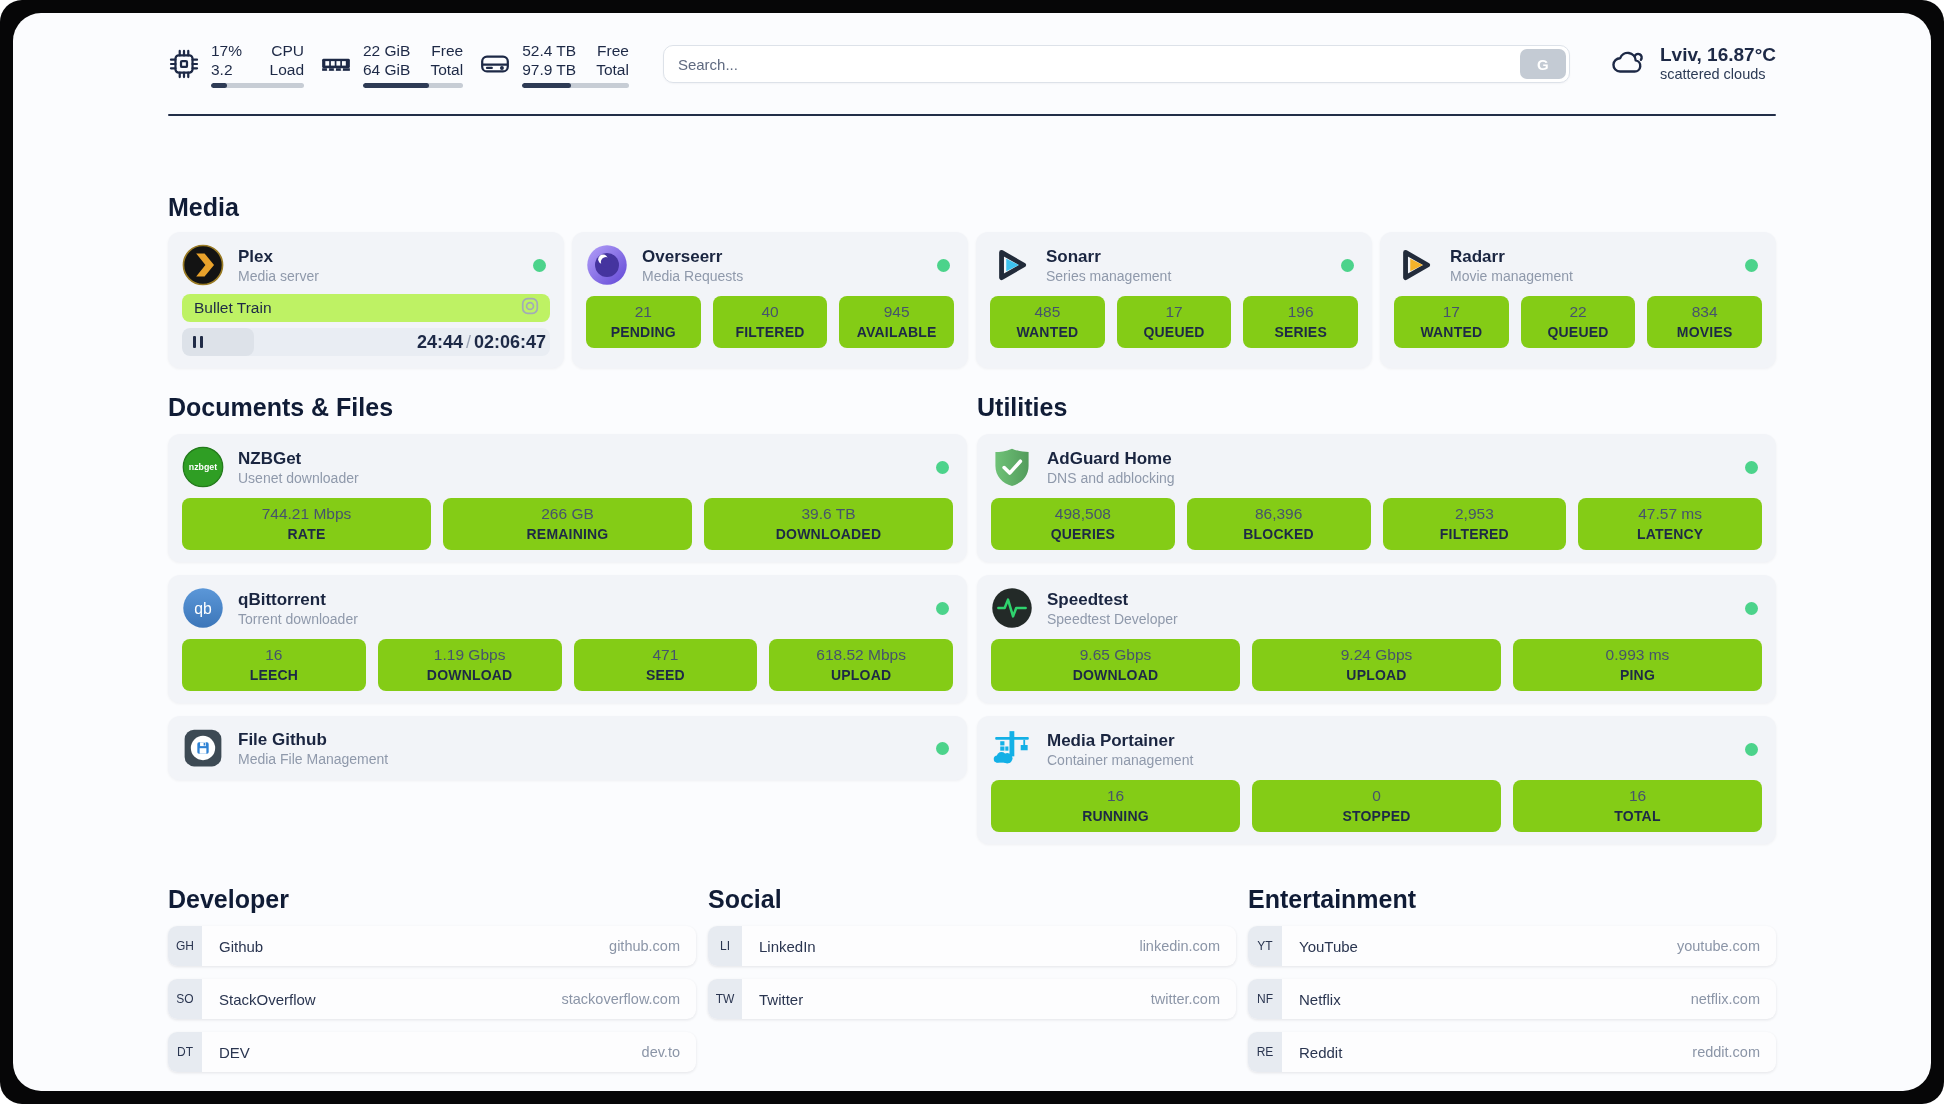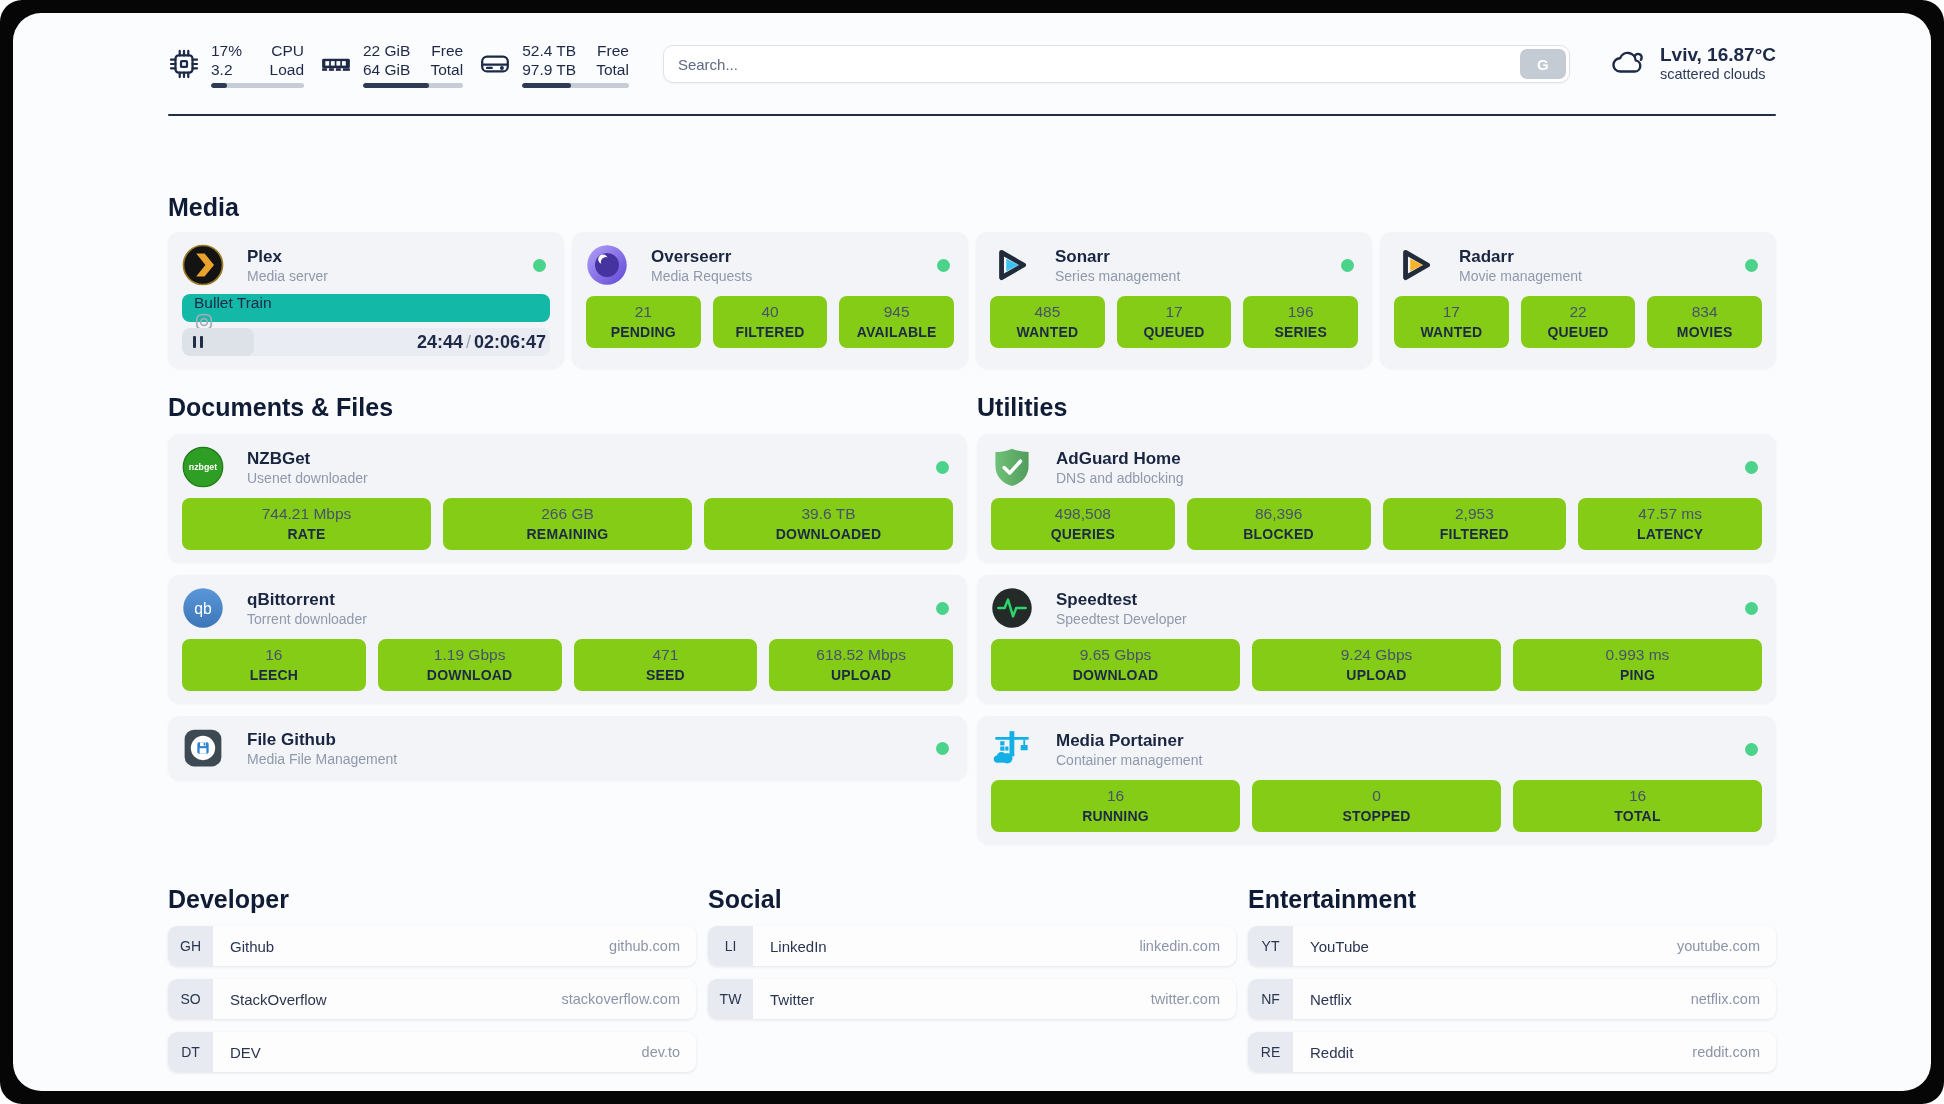--- a/index.html
+++ b/index.html
@@ -32,55 +32,55 @@
   .weather-text .w2 { font-size:14.5px; font-weight:400; color:#2b3a55; line-height:18px; }
 
   .divider { margin-top:26px; height:2px; background:#222e48; border-radius:1px; }
 
   
   .section-title { font-size:25px; font-weight:700; color:#101c36; line-height:30px; }
   .media-title { margin-top:76px; }
   .media-grid { margin-top:10px; display:grid; grid-template-columns:repeat(4,1fr); gap:8px; }
 
   .card { background:#f2f4f8; border-radius:12px; padding:12px 14px; box-shadow:0 1px 3px rgba(16,24,40,.05); }
-  .card-head { display:flex; align-items:center; gap:23px; height:42px; }
+  .card-head { display:flex; align-items:center; gap:14px; height:42px; }
   .app-icon { width:42px; height:42px; flex:0 0 auto; }
   .app-icon svg { width:100%; height:100%; display:block; }
   .app-meta { flex:1; min-width:0; }
   .app-name { font-size:17px; font-weight:700; color:#1a2540; line-height:21px; }
   .app-desc { font-size:14px; font-weight:400; color:#8f99ab; line-height:18px; }
   .dot { width:13px; height:13px; border-radius:50%; background:#4cd38b; flex:0 0 auto; align-self:center; margin-right:4px; }
 
   .stats { display:flex; gap:12px; margin-top:10px; }
   .stat { flex:1; background:#84cc16; border-radius:8px; padding:6px 4px; text-align:center; }
   .stat-value { font-size:15.5px; font-weight:500; color:#46536c; line-height:20px; }
   .stat-label { font-size:14px; font-weight:700; color:#1d2946; line-height:20px; letter-spacing:.2px; }
 
   
-  .player-row { margin-top:8px; height:28px; background:#14b8a6; border-radius:8px; display:flex; 
-    padding:0 10px 0 12px;flex-direction:column; }
+  .player-row { margin-top:8px; height:28px; background:#bef264; border-radius:8px; display:flex; align-items:center;
+    padding:0 10px 0 12px; }
   .player-title { flex:1; font-size:15.5px; font-weight:500; color:#1d2946; }
   .player-progress { margin-top:6px; height:28px; background:#e9edf3; border-radius:8px; position:relative; overflow:hidden; }
   .player-fill { position:absolute; left:0; top:0; bottom:0; background:#dde2e9; border-radius:8px; }
   .pause { position:absolute; left:11px; top:8px; display:flex; gap:3.5px; }
   .pause span { width:3.2px; height:12px; background:#212c47; border-radius:1px; }
   .player-time { position:absolute; right:4px; top:0; line-height:28px; font-size:18px; font-weight:700; color:#1d2946; }
   .time-sep { color:#9aa3b4; font-weight:400; padding:0 3px; }
 
   .two-col { margin-top:24px; display:grid; grid-template-columns:1fr 1fr; gap:10px; align-items:start; }
   .col-stack { display:flex; flex-direction:column; gap:13px; margin-top:12px; }
   .card-slim { padding:11px 14px; }
 
   
   .bookmarks { margin-top:40px; display:grid; grid-template-columns:repeat(3,1fr); gap:12px; align-items:start; }
   .bm-rows { margin-top:12px; display:flex; flex-direction:column; gap:13px; }
   .bm-row { display:flex; align-items:center; height:40px; background:#fdfdfe; border-radius:9px;
     box-shadow:0 1px 3px rgba(16,24,40,.10); cursor:pointer; }
-  .bm-abbr { width:45px; height:100%; background:#e7ebf1; border-radius:9px 0 0 9px; display:flex; align-items:center;
-    justify-content:center; font-size:14px; font-weight:500; color:#2a3550; }
+  .bm-abbr { width:34px; height:100%; background:#e7ebf1; border-radius:9px 0 0 9px; display:flex; align-items:center;
+    justify-content:center; font-size:12px; font-weight:500; color:#2a3550; }
   .bm-name { margin-left:17px; font-size:15px; font-weight:500; color:#2a3550; }
   .bm-url { margin-left:auto; margin-right:16px; font-size:14.5px; color:#8b95a7; }
 </style>
 </head>
 <body>
 
 <div class="frame"></div>
 <div class="panel">
 <div class="content">
 

